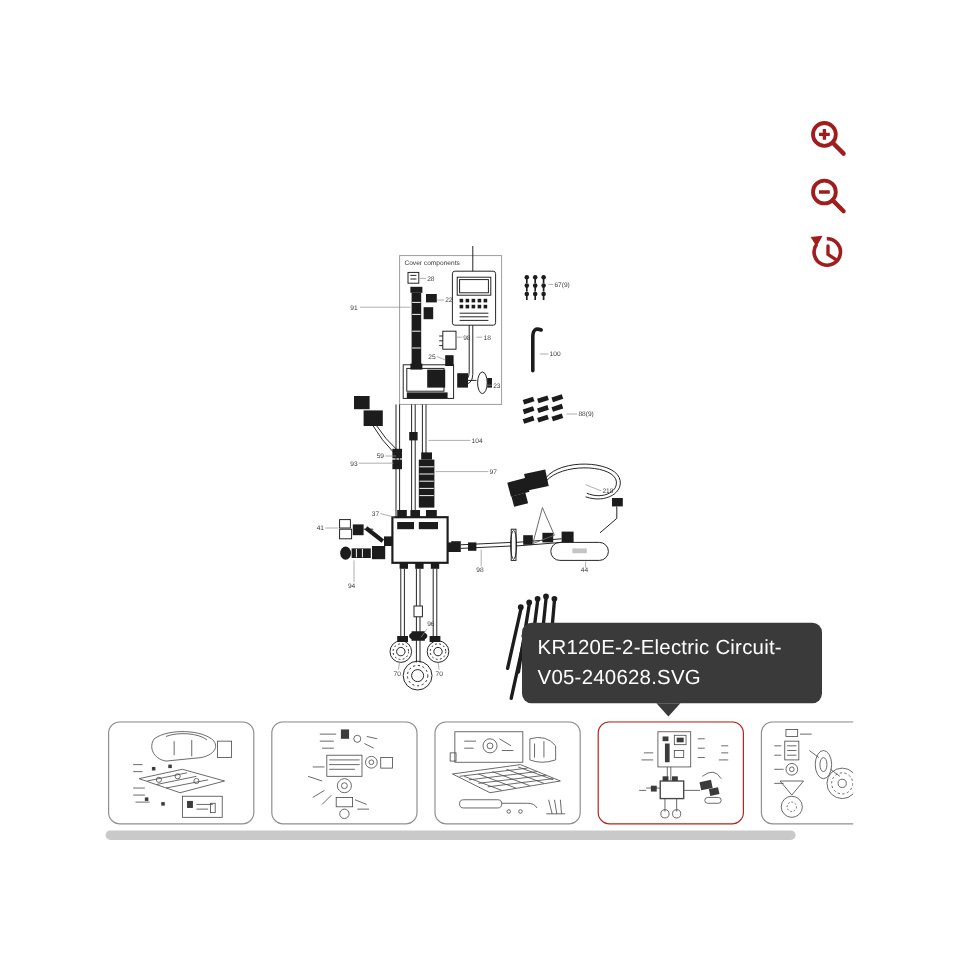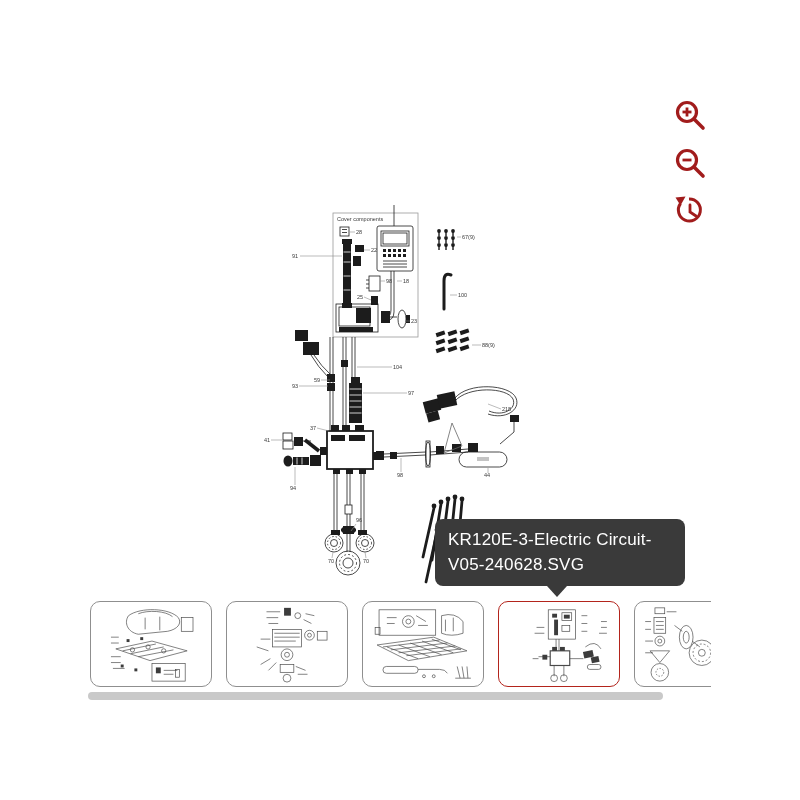--- a/index.html
+++ b/index.html
@@ -328,21 +328,21 @@
       <line x1="356" y1="524" x2="351" y2="531" class="leader"></line>
       <text x="356" y="522" text-anchor="start" class="plabel">96</text>
       <line x1="332" y1="558" x2="333" y2="552" class="leader"></line>
       <text x="331" y="563" text-anchor="middle" class="plabel">70</text>
       <line x1="366" y1="558" x2="365" y2="552" class="leader"></line>
       <text x="366" y="563" text-anchor="middle" class="plabel">70</text>
     </g>
 </svg>
 
 <div class="tooltip">
-  <span>KR120E-3-Electric Circuit-V05-240628.SVG</span>
+  <span>KR120E-2-Electric Circuit-V05-240628.SVG</span>
 </div>
 
 <div class="thumb-strip">
 
   <div class="thumb">
     <svg viewBox="0 0 122 86">
       <g class="t">
         <path d="M38,14 C50,5 80,6 89,16 C93,22 88,28 78,30 L48,33 C37,31 33,21 38,14 Z"></path>
         <path d="M48,12 C58,8 76,9 83,15"></path>
         <path d="M55,16 L55,28 M70,15 L70,29"></path>

